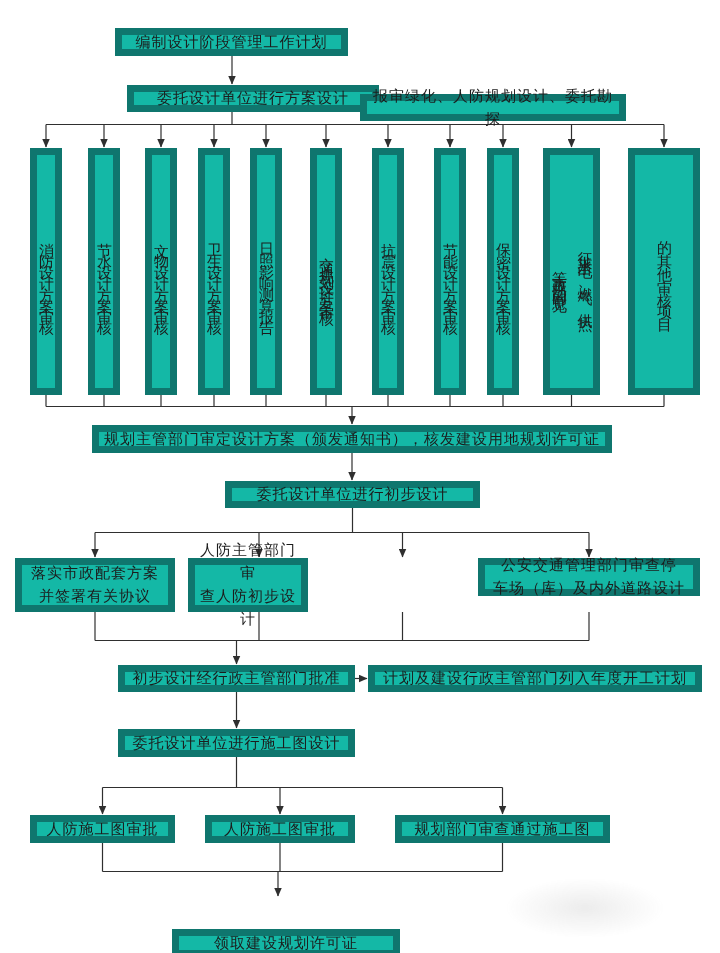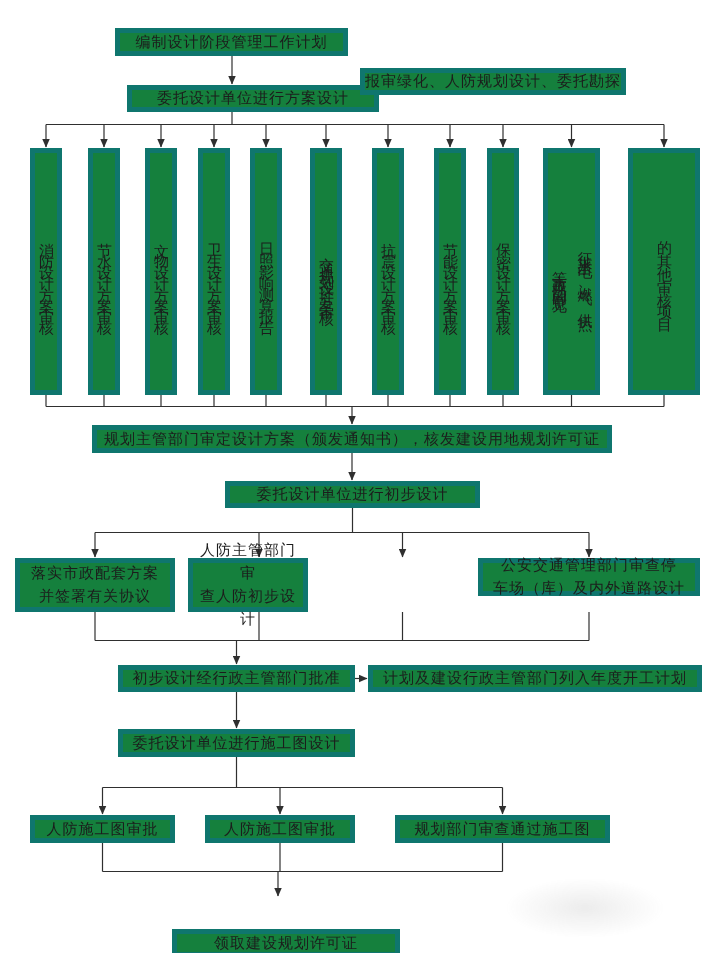--- a/index.html
+++ b/index.html
@@ -3,21 +3,21 @@
 <meta charset="utf-8">
 <style>
   * { margin:0; padding:0; box-sizing:border-box; }
   html,body { background:#ffffff; }
   body { font-family:"Liberation Serif","DejaVu Serif",serif; color:#1c1c1c; }
   .stage {
     position:relative; width:720px; height:953px;
     background:#ffffff; overflow:hidden;
   }
   .box {
-    position:absolute; border:5px solid #0f766e; background:#15803d;
+    position:absolute; border:7px solid #0f766e; background:#14b8a6;
     display:flex; align-items:center; justify-content:center;
     font-size:15px; text-align:center; line-height:1.5;
     letter-spacing:1px;
   }
   .multiline { white-space:pre-line; line-height:1.55; }
   .vbox {
     writing-mode:vertical-rl; text-orientation:upright;
     letter-spacing:11px; line-height:1.4; padding-top:6px;
   }
   .vb-10 { letter-spacing:6px; }
@@ -107,21 +107,21 @@
       <line x1="502.5" y1="843" x2="502.5" y2="871.5"></line>
       <line x1="102.5" y1="871.5" x2="502.5" y2="871.5"></line>
       <line x1="278" y1="871.5" x2="278" y2="896" marker-end="url(#arr)"></line>
     </g>
   </svg>
 
   <div class="box" style="left:115px;top:28px;width:233px;height:28px">编制设计阶段管理工作计划</div>
 
   <div class="box" style="left:127px;top:85px;width:252px;height:27px">委托设计单位进行方案设计</div>
 
-  <div class="box" style="left:360px;top:68px;width:266px;height:27px">报审绿化、人防规划设计、委托勘探</div>
+  <div class="box" style="left:360px;top:94px;width:266px;height:27px">报审绿化、人防规划设计、委托勘探</div>
 
   <div class="box vbox" style="left:30px;top:148px;width:32px;height:247px">消防设计方案审核</div>
   <div class="box vbox" style="left:88px;top:148px;width:32px;height:247px">节水设计方案审核</div>
   <div class="box vbox" style="left:145px;top:148px;width:32px;height:247px">文物设计方案审核</div>
   <div class="box vbox" style="left:198px;top:148px;width:32px;height:247px">卫生设计方案审核</div>
   <div class="box vbox" style="left:250px;top:148px;width:32px;height:247px">日照影响测算报告</div>
   <div class="box vbox vb-10" style="left:310px;top:148px;width:32px;height:247px">交通规划设计方案审核</div>
   <div class="box vbox" style="left:372px;top:148px;width:32px;height:247px">抗震设计方案审核</div>
   <div class="box vbox" style="left:434px;top:148px;width:32px;height:247px">节能设计方案审核</div>
   <div class="box vbox" style="left:487px;top:148px;width:32px;height:247px">保密设计方案审核</div>

